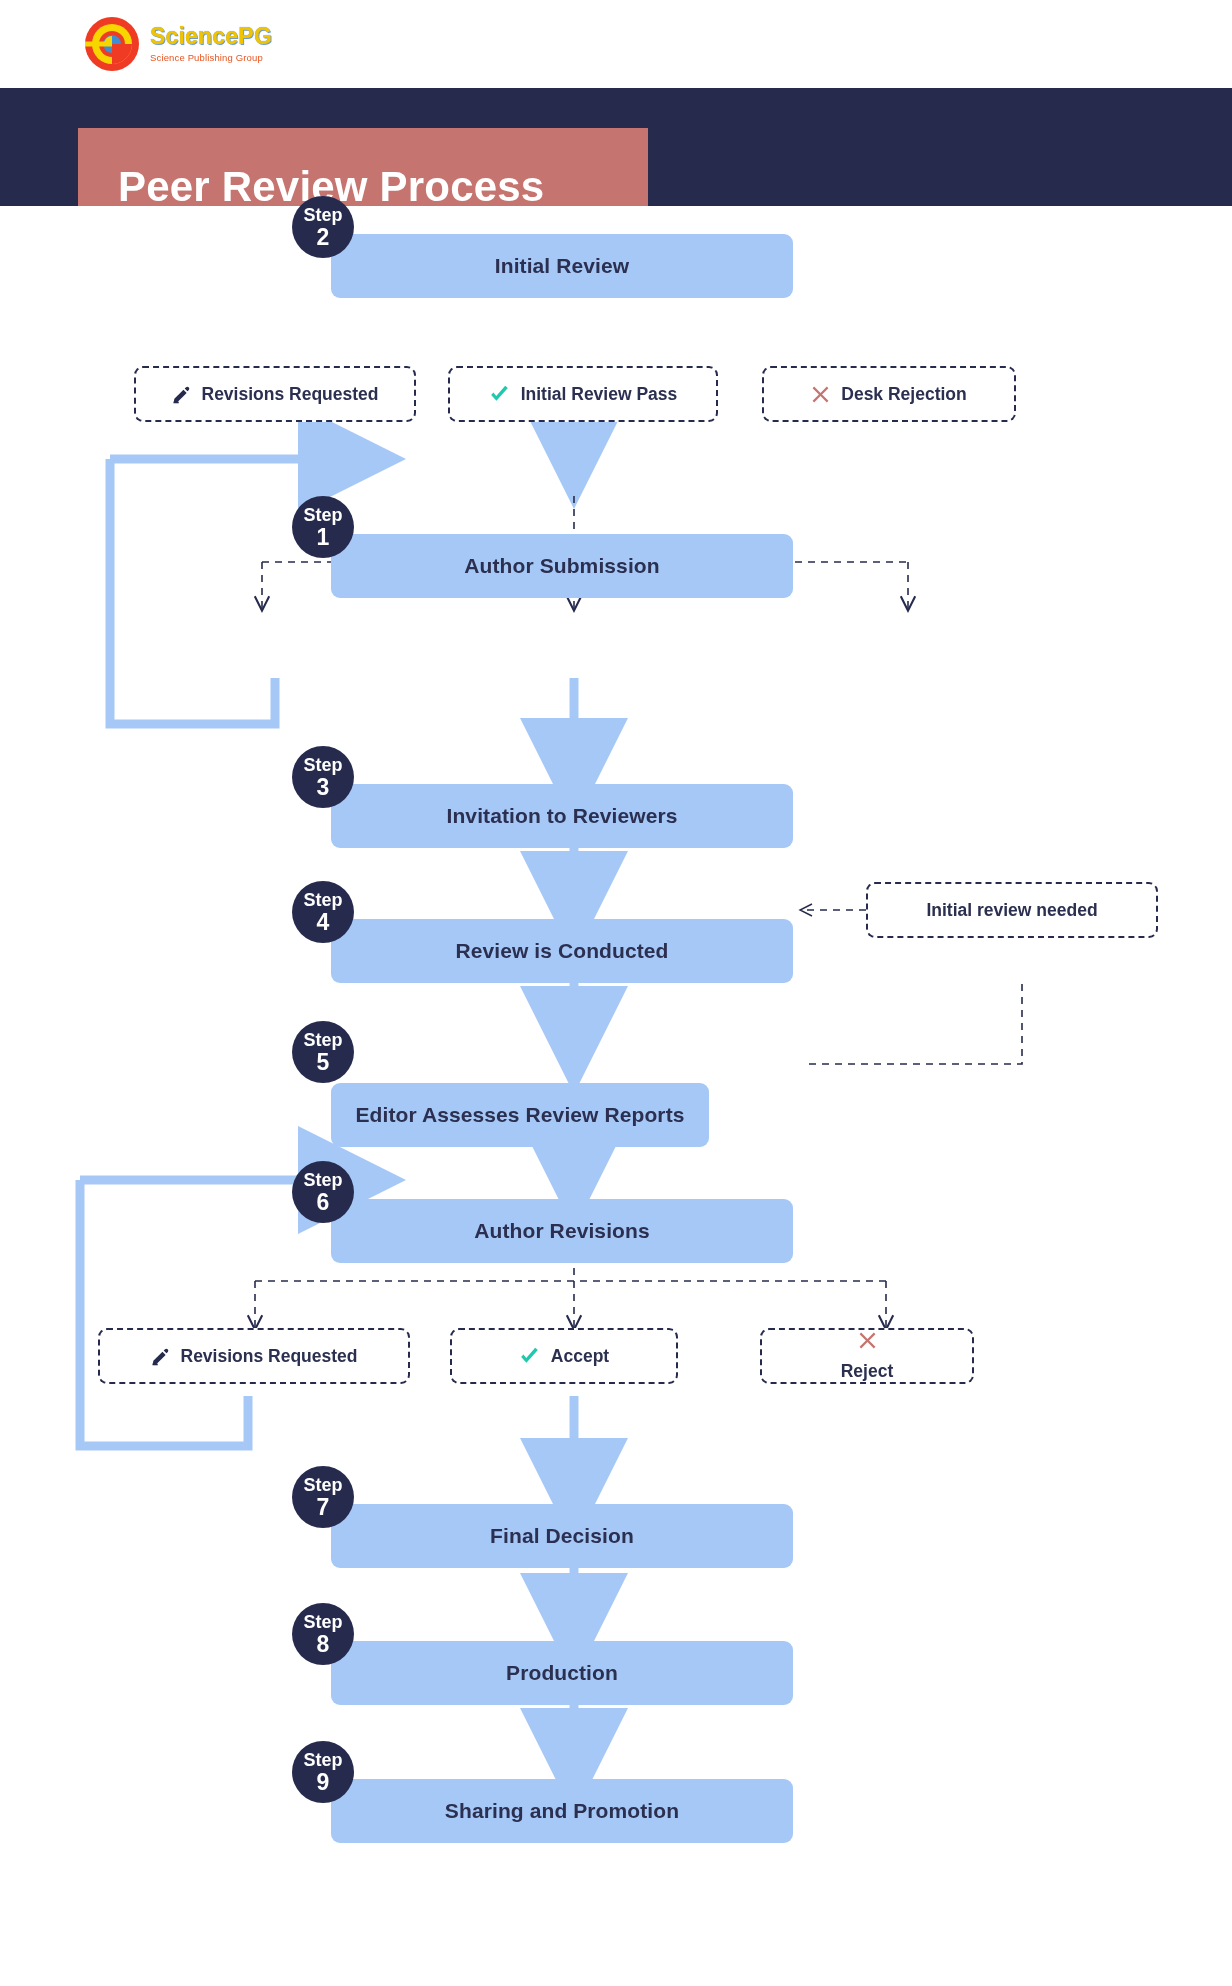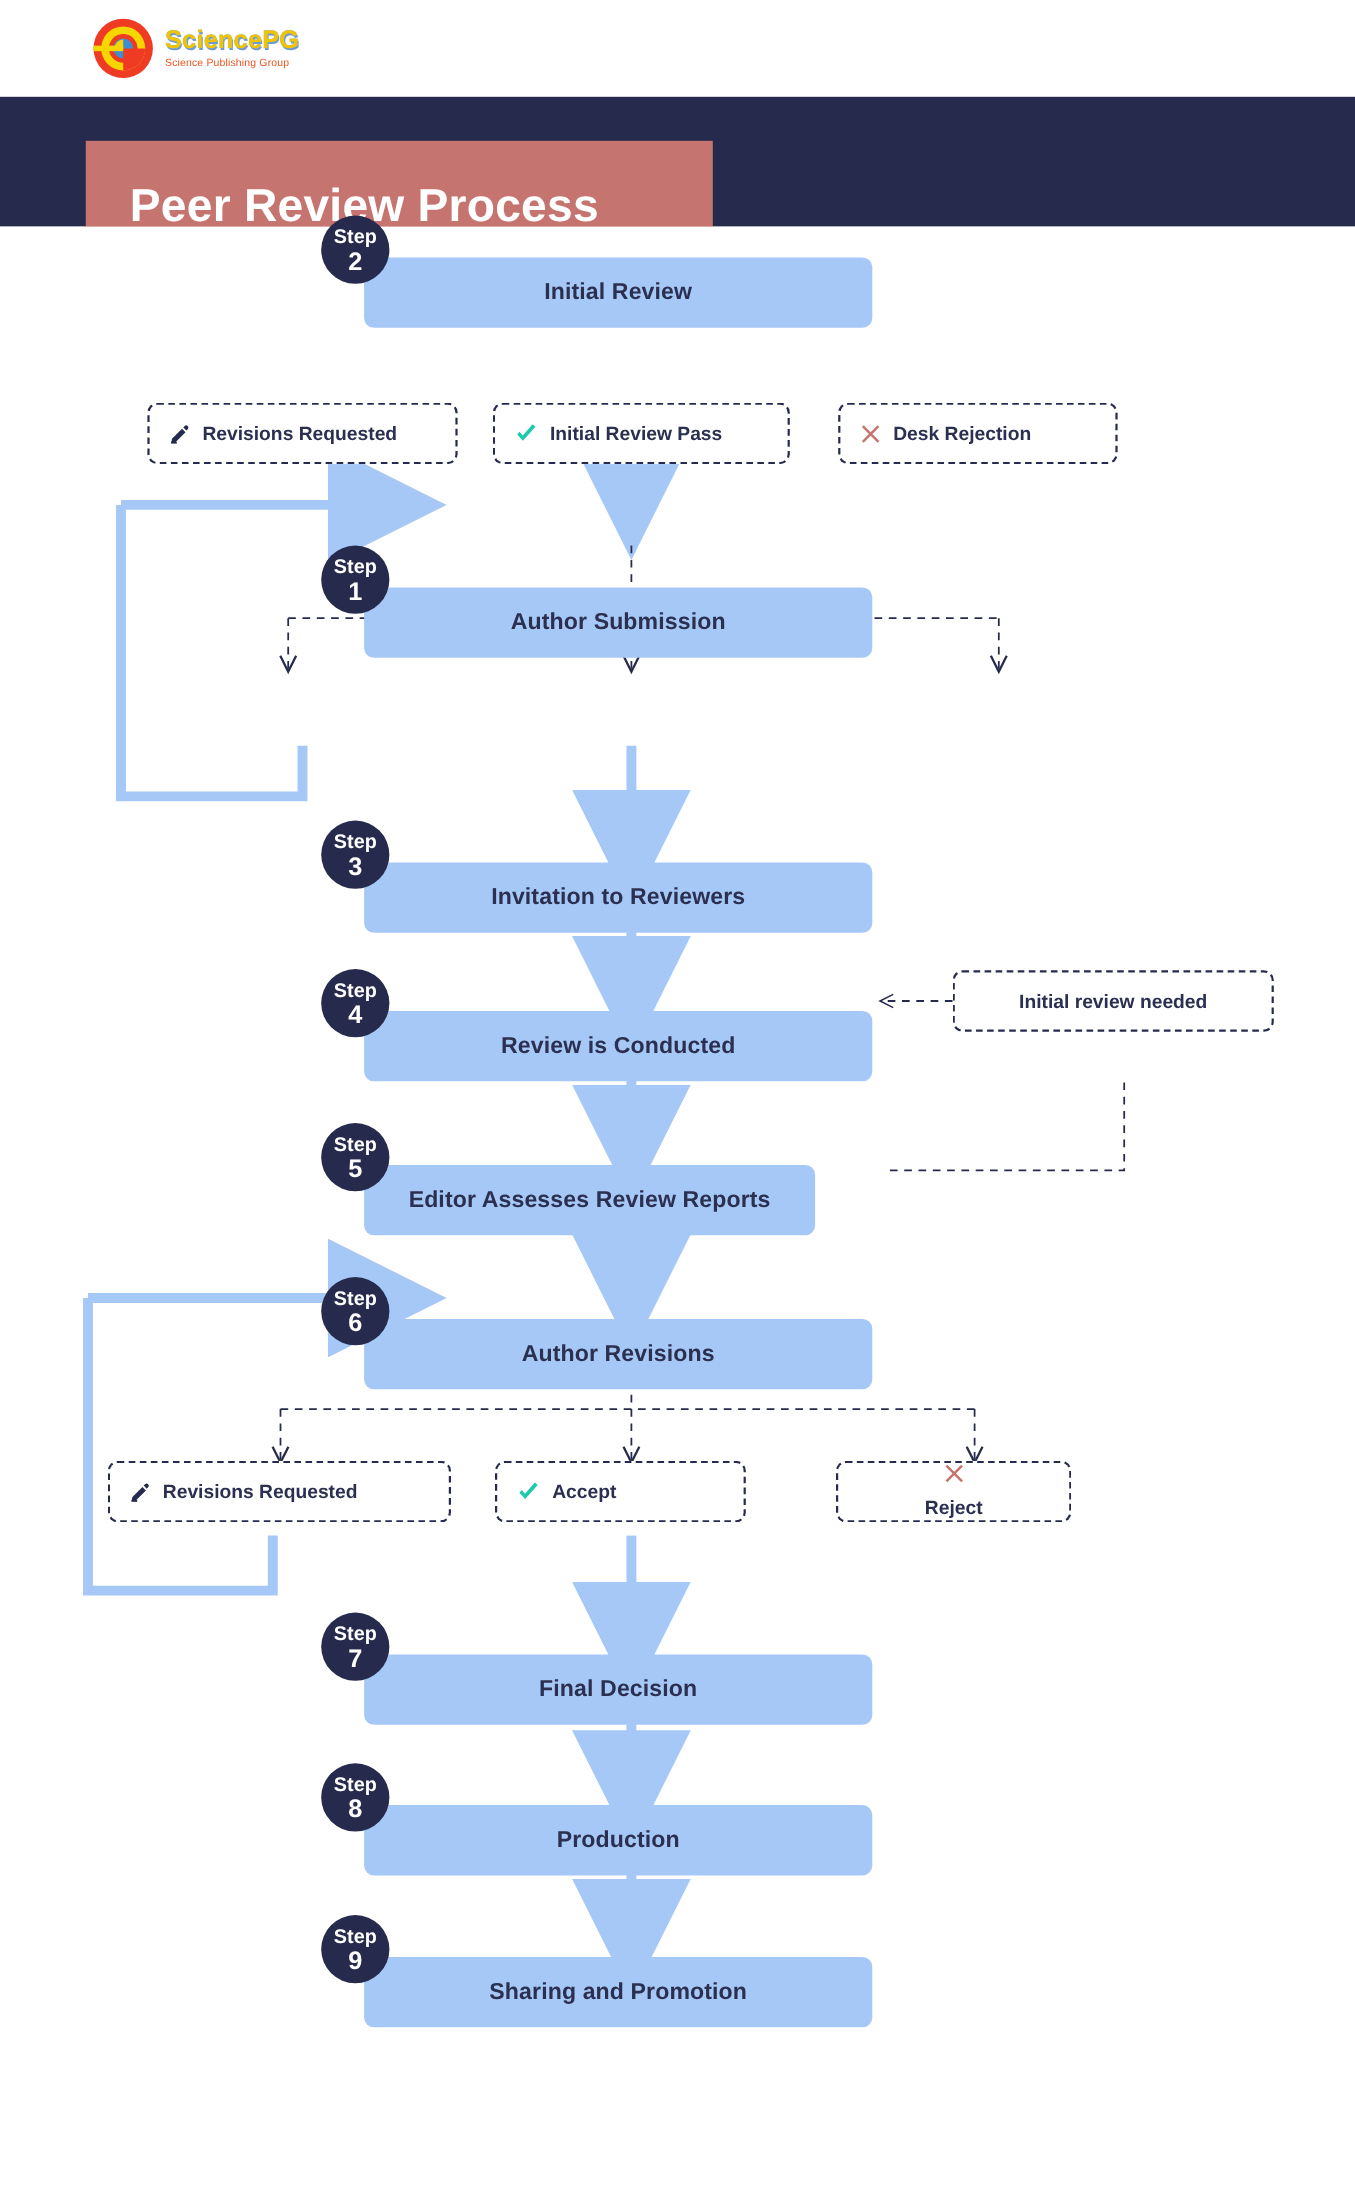--- a/index.html
+++ b/index.html
@@ -101,20 +101,21 @@
 
   
   .chip {
     position: absolute;
     height: 56px;
     border: 2px dashed #262b4d;
     border-radius: 9px;
     background: #ffffff;
     display: flex;
     align-items: center;
+    justify-content: center;
     gap: 11px;
     padding: 0 18px;
   }
   .chip .c-label {
     color: #2b2f50;
     font-size: 17.5px;
     font-weight: bold;
     white-space: nowrap;
   }
   .chip .c-icon { display: flex; align-items: center; flex: none; }
@@ -262,21 +263,21 @@
   </div>
 
   <div class="chip plain" style="left:866px; top:676px; width:292px;">
     <span class="c-label">Initial review needed</span>
   </div>
 
   <div class="step-badge" style="left:292px; top:815px;">
     <span class="s-word">Step</span>
     <span class="s-num">5</span>
   </div>
-  <div class="step-box" style="left:331px; top:853px; width:410px;">
+  <div class="step-box" style="left:331px; top:877px; width:378px;">
     <span class="label">Editor Assesses Review Reports</span>
   </div>
 
   <div class="step-badge" style="left:292px; top:955px;">
     <span class="s-word">Step</span>
     <span class="s-num">6</span>
   </div>
   <div class="step-box" style="left:331px; top:993px; width:462px;">
     <span class="label">Author Revisions</span>
   </div>

